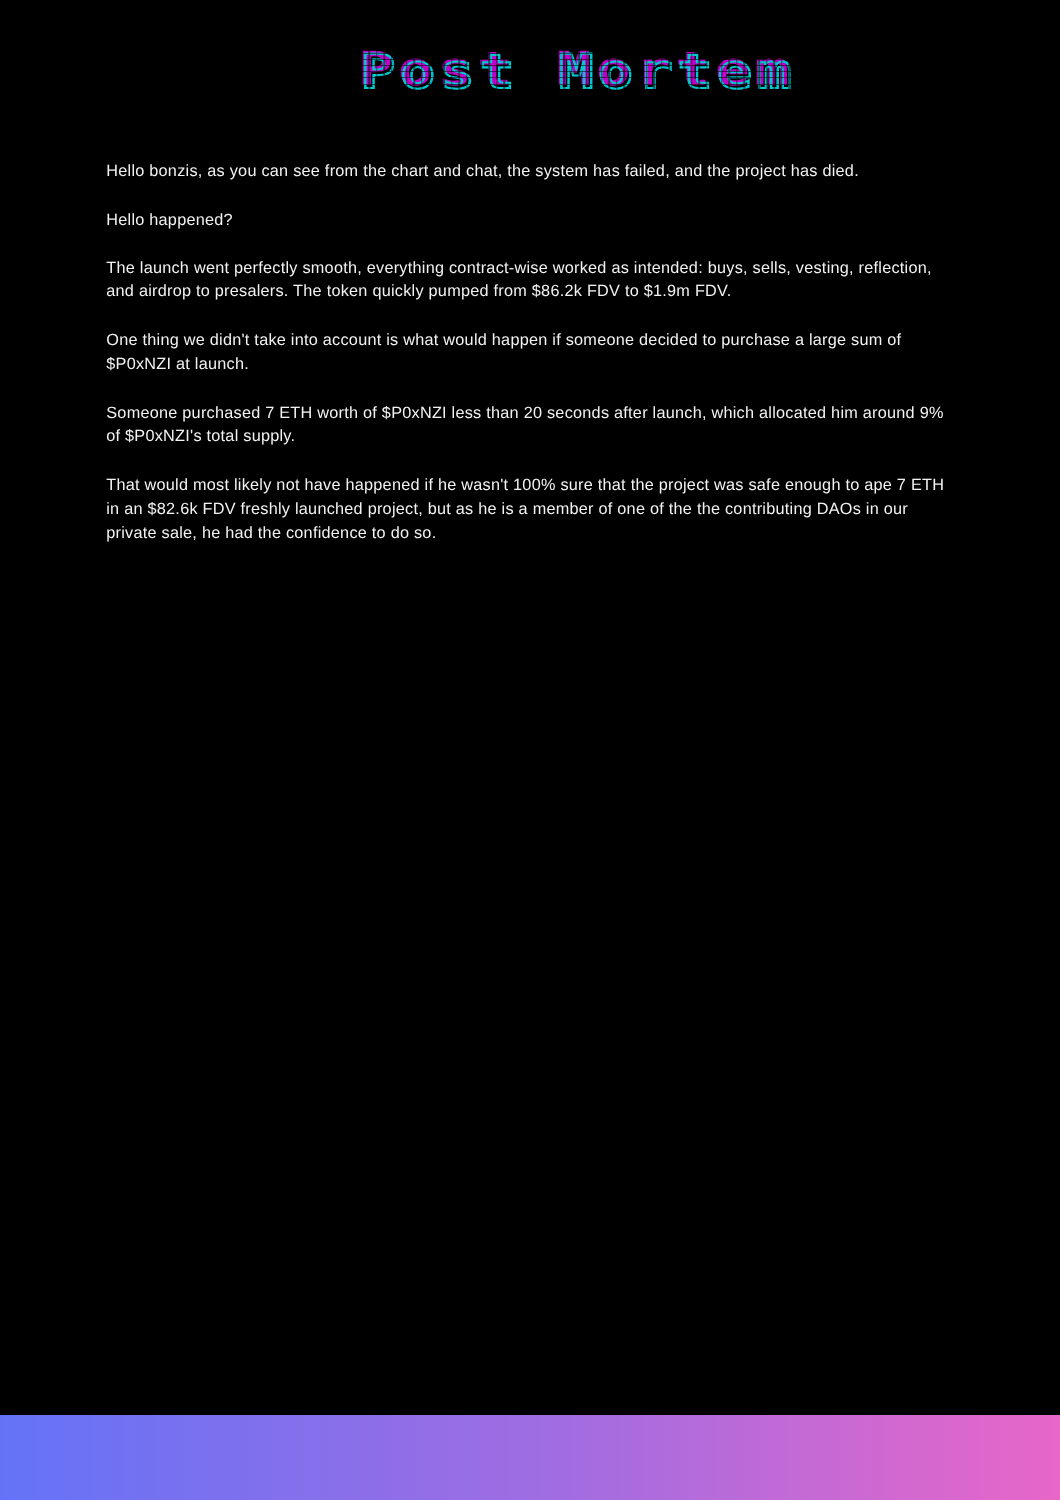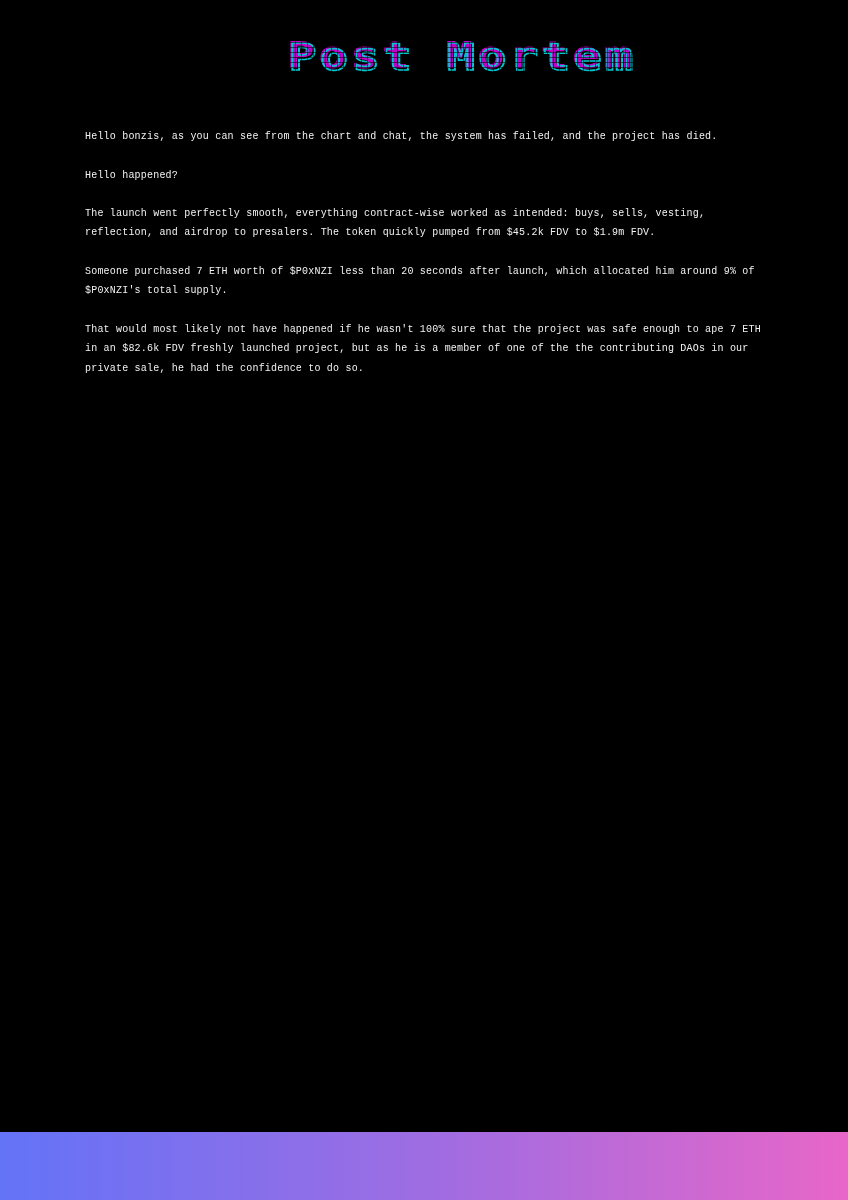--- a/index.html
+++ b/index.html
@@ -44,22 +44,22 @@
       background:
         repeating-linear-gradient(90deg, rgba(0,0,0,0.55) 0 1px, transparent 1px 6px),
         repeating-linear-gradient(0deg, rgba(0,0,0,0.55) 0 1px, transparent 1px 6px);
       pointer-events: none;
     }
     .content {
       position: absolute;
       top: 127px;
       left: 85px;
       width: 680px;
-      font-family: Liberation Mono, monospace;
-      font-size: 10px;
+      font-family: Liberation Sans, sans-serif;
+      font-size: 13px;
       line-height: 19.3px;
       color: #f2f2f2;
       letter-spacing: 0.2px;
     }
     .content p {
       margin: 0 0 19.3px 0;
     }
     .footer-bar {
       position: absolute;
       left: 0;
@@ -71,18 +71,19 @@
 </head>
 <body>
 
 <div class="title-wrap">
   <h1 class="title" style="margin: 0px; -webkit-text-stroke: 2px rgb(0, 200, 208); text-shadow: rgb(192, 0, 200) -2px -3px 0px;">Post Mortem</h1>
 </div>
 
 <div class="content" style="color: rgb(242, 242, 242);">
   <p>Hello bonzis, as you can see from the chart and chat, the system has failed, and the project has died.</p>
   <p>Hello happened?</p>
-  <p>The launch went perfectly smooth, everything contract-wise worked as intended: buys, sells, vesting, reflection, and airdrop to presalers. The token quickly pumped from $45.2k FDV to $1.9m FDV.</p>
+  <p>The launch went perfectly smooth, everything contract-wise worked as intended: buys, sells, vesting, reflection, and airdrop to presalers. The token quickly pumped from $86.2k FDV to $1.9m FDV.</p>
+  <p>One thing we didn't take into account is what would happen if someone decided to purchase a large sum of $P0xNZI at launch.</p>
   <p>Someone purchased 7 ETH worth of $P0xNZI less than 20 seconds after launch, which allocated him around 9% of $P0xNZI's total supply.</p>
   <p>That would most likely not have happened if he wasn't 100% sure that the project was safe enough to ape 7 ETH in an $82.6k FDV freshly launched project, but as he is a member of one of the the contributing DAOs in our private sale, he had the confidence to do so.</p>
 </div>
 
 <div class="footer-bar" style="background: linear-gradient(90deg, rgb(99, 115, 247) 0%, rgb(164, 108, 224) 55%, rgb(232, 102, 200) 100%);"></div>
 
 </body></html>

